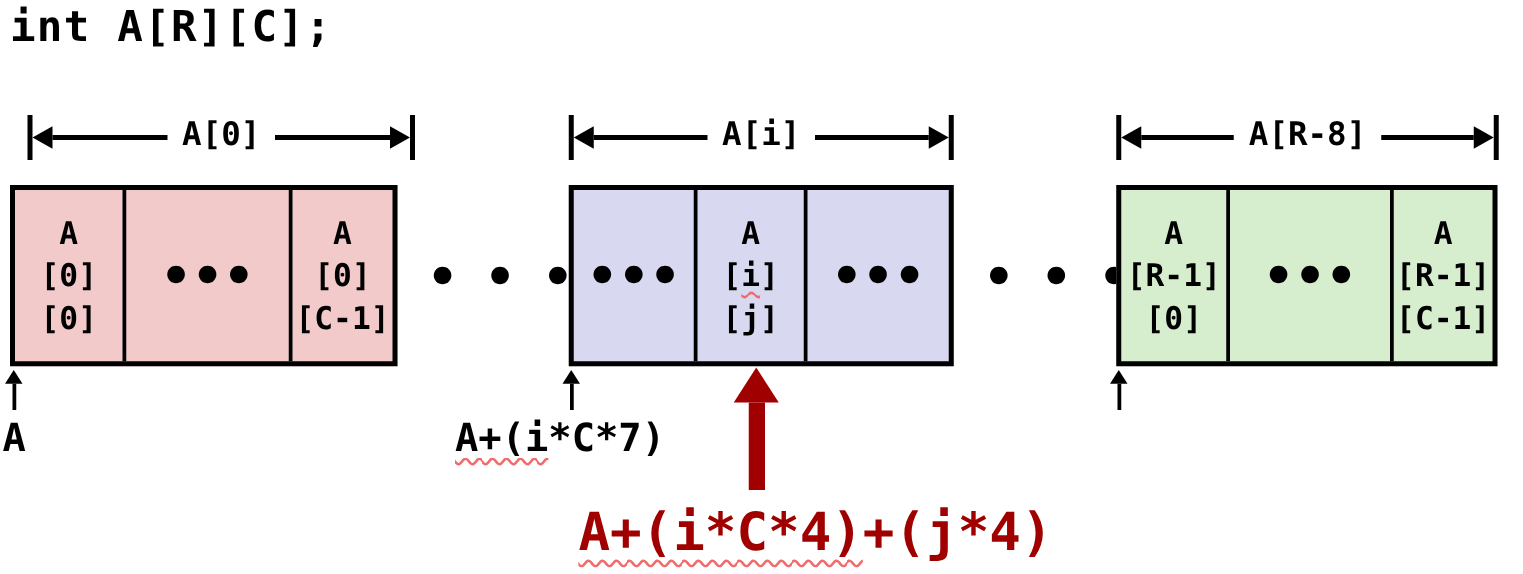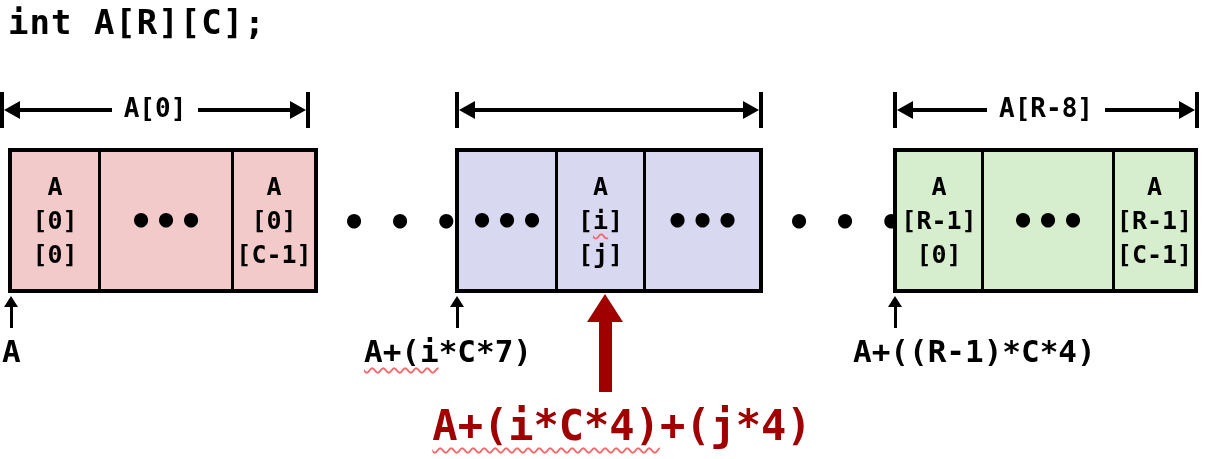--- a/index.html
+++ b/index.html
@@ -145,53 +145,54 @@
     width: 0; height: 0;
     border-left: 18px solid transparent;
     border-right: 18px solid transparent;
     border-bottom: 28px solid var(--accent-red);
   }
   .red-arrow-shaft { width: 13px; height: 70px; background: var(--accent-red); }
   .target-addr {
     position: absolute;
     left: 402px; top: 401px;
     width: 440px;
-    text-align: center;
+    text-align: right;
     font-size: 42px;
     color: var(--accent-red);
     white-space: pre;
   }
 </style>
 </head>
 <body>
 
 <div class="stage">
 
   <div class="title">int A[R][C];</div>
 
-  <div class="extent" style="left:0; width:310px;text-align:right;">
+  <div class="extent" style="left:22px; width:310px;text-align:right;">
     <div class="endbar"></div>
     <div class="seg">
       <div class="head-left"></div>
       <div class="line"></div>
     </div>
     <div class="extent-label">A[0]</div>
     <div class="seg">
       <div class="line"></div>
       <div class="head-right"></div>
     </div>
     <div class="endbar"></div>
   </div>
 
   <div class="extent" style="left:455px; width:308px;">
     <div class="endbar"></div>
     <div class="seg">
       <div class="head-left"></div>
       <div class="line"></div>
     </div>
+    <div class="extent-label">A[i]</div>
     <div class="seg">
       <div class="line"></div>
       <div class="head-right"></div>
     </div>
     <div class="endbar"></div>
   </div>
 
   <div class="extent" style="left:893px; width:306px;">
     <div class="endbar"></div>
     <div class="seg">
@@ -264,21 +265,20 @@
     <div class="ptr-head"></div>
     <div class="ptr-shaft"></div>
   </div>
   <div class="ptr" style="left:887px;">
     <div class="ptr-head"></div>
     <div class="ptr-shaft"></div>
   </div>
 
   <div class="addr" style="left:2px;">A</div>
   <div class="addr" style="left:364px;"><span class="wavy">A+(i</span><span>*C*7)</span></div>
-  <div class="addr" style="left:853px;">A+((R-1)*C*4)</div>
 
   <div class="red-arrow">
     <div class="red-arrow-head"></div>
     <div class="red-arrow-shaft"></div>
   </div>
 
   <div class="target-addr"><span class="wavy">A+(i*C*4)</span><span>+(j*4)</span></div>
 
 </div>
 

